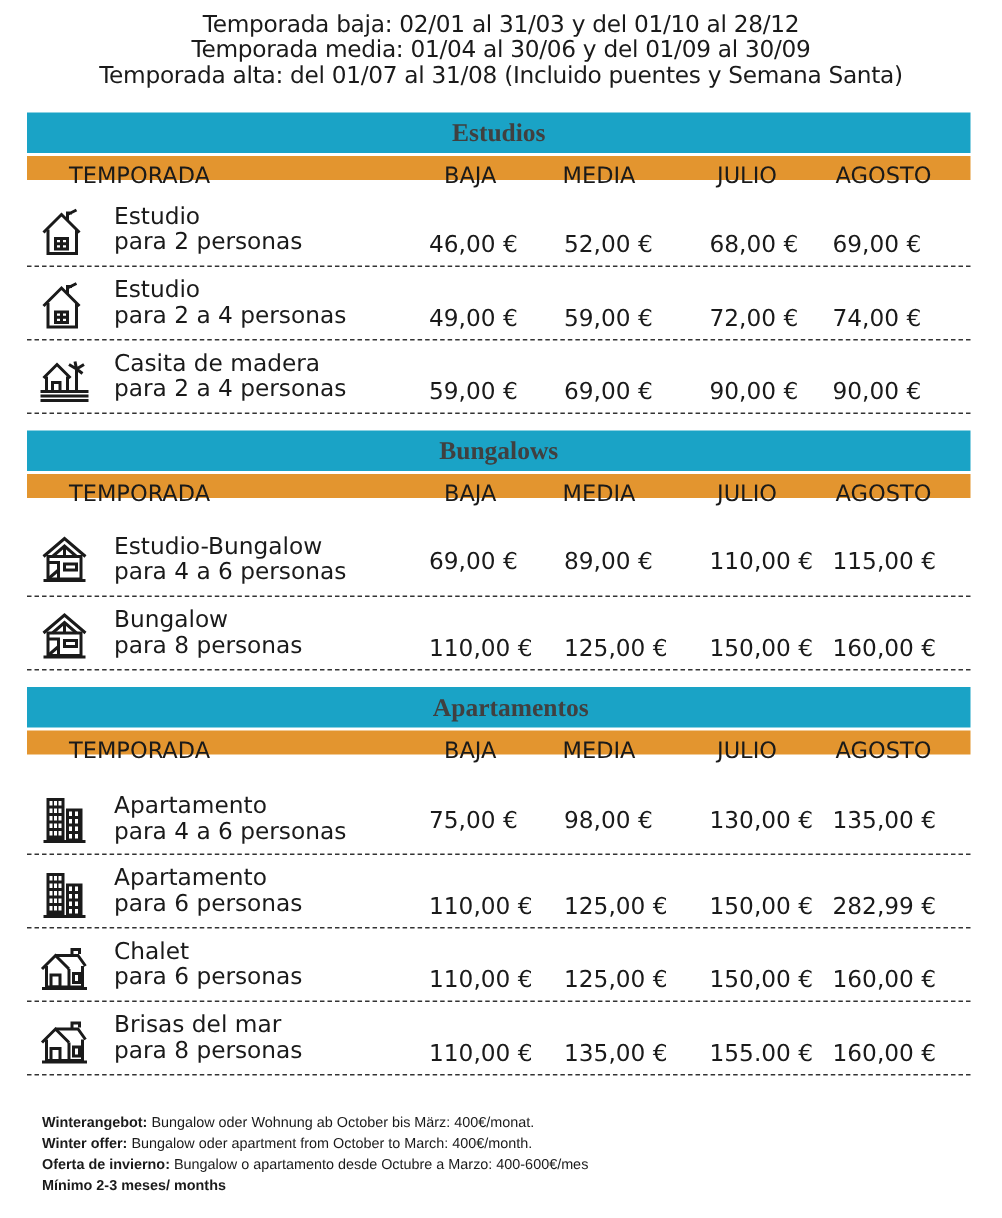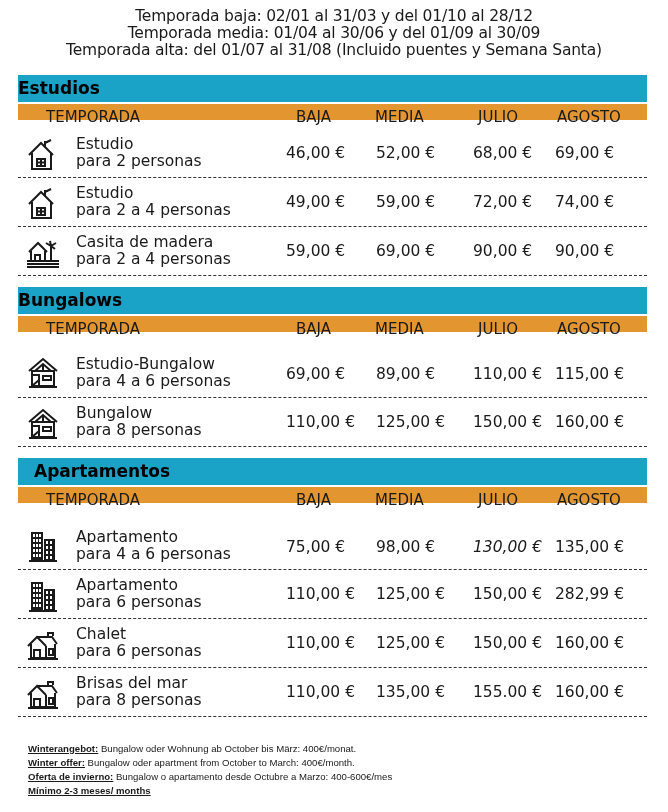--- a/index.html
+++ b/index.html
@@ -4,49 +4,49 @@
 <style>
   * { box-sizing: border-box; margin: 0; padding: 0; }
   html, body { width: 668px; height: 812px; background: #ffffff; overflow: hidden; }
   body { font-family: "DejaVu Sans", sans-serif; color: #1a1a1a; position: relative; }
 
   .season-info { position: absolute; top: 8px; left: 0; width: 668px; text-align: center; }
   .season-info div { font-size: 15.5px; line-height: 17px; color: #1a1a1a; letter-spacing: -0.2px; }
 
   .section-bar {
     position: absolute; left: 18px; width: 629px; height: 27px;
-    background: #1aa3c6; color: #000000; font-weight: bold; font-size: 17px;
-    text-align: left; line-height: 27px;
+    background: #1aa3c6; color: #404040; font-weight: bold; font-size: 17px;
+    text-align: center; line-height: 27px; font-family: Liberation Serif, serif;
   }
   .header-bar {
     position: absolute; left: 18px; width: 629px; height: 16px;
     background: #e3952f; color: #1a1a1a; font-size: 15px; line-height: 26px;
   }
   .header-bar span { position: absolute; top: 0; }
   .h-temp { left: 28px; }
   .h-baja { left: 278px; }
   .h-media { left: 357px; }
   .h-julio { left: 460px; }
   .h-agosto { left: 539px; }
 
   .row {
     position: absolute; left: 18px; width: 629px; height: 48px;
     border-bottom: 1px dashed #333;
   }
   .row .icon { position: absolute; left: 8px; top: 8px; width: 34px; height: 34px; }
   .row .icon svg { width: 34px; height: 34px; }
   .row .name { position: absolute; left: 58px; top: 6px; font-size: 15.5px; line-height: 17px; }
-  .row .price { position: absolute; top: 14px; font-size: 15.5px; line-height: 18px; white-space: nowrap; }
+  .row .price { position: absolute; top: 24px; font-size: 15.5px; line-height: 18px; white-space: nowrap; }
   .p-baja { left: 268px; }
   .p-media { left: 358px; }
   .p-julio { left: 455px; text-align: center; }
   .p-agosto { left: 537px; }
 
   .notes { position: absolute; left: 28px; top: 742px; font-size: 9.6px; line-height: 14px; color: #1a1a1a; font-family: "Liberation Sans", sans-serif; }
-  .notes b { font-weight: bold; text-decoration: underline; }
+  .notes b { font-weight: bold; }
 </style>
 </head>
 <body>
 
 <div class="season-info">
   <div>Temporada baja: 02/01 al 31/03 y del 01/10 al 28/12</div>
   <div>Temporada media: 01/04 al 30/06 y del 01/09 al 30/09</div>
   <div>Temporada alta: del 01/07 al 31/08 (Incluido puentes y Semana Santa)</div>
 </div>
 
@@ -211,21 +211,21 @@
         </g>
         <rect x="3" y="31" width="28" height="2"></rect>
       </svg>
   </span>
   <div class="name" style="top:12px;">
     <div>Apartamento</div>
     <div>para 4 a 6 personas</div>
   </div>
   <span class="price p-baja" style="top:21px;">75,00 €</span>
   <span class="price p-media" style="top:21px;">98,00 €</span>
-  <span class="price p-julio" style="top:21px;font-style:italic;">130,00 €</span>
+  <span class="price p-julio" style="top:21px;">130,00 €</span>
   <span class="price p-agosto" style="top:21px;">135,00 €</span>
 </div>
 
 <div class="row" style="top:571px;">
   <span class="icon">
     <svg viewBox="0 0 34 34" fill="#1a1a1a">
         <rect x="5" y="3" width="12" height="28"></rect>
         <rect x="18" y="10" width="11" height="21"></rect>
         <g fill="#fff">
           <rect x="7" y="5" width="2" height="3"></rect>

